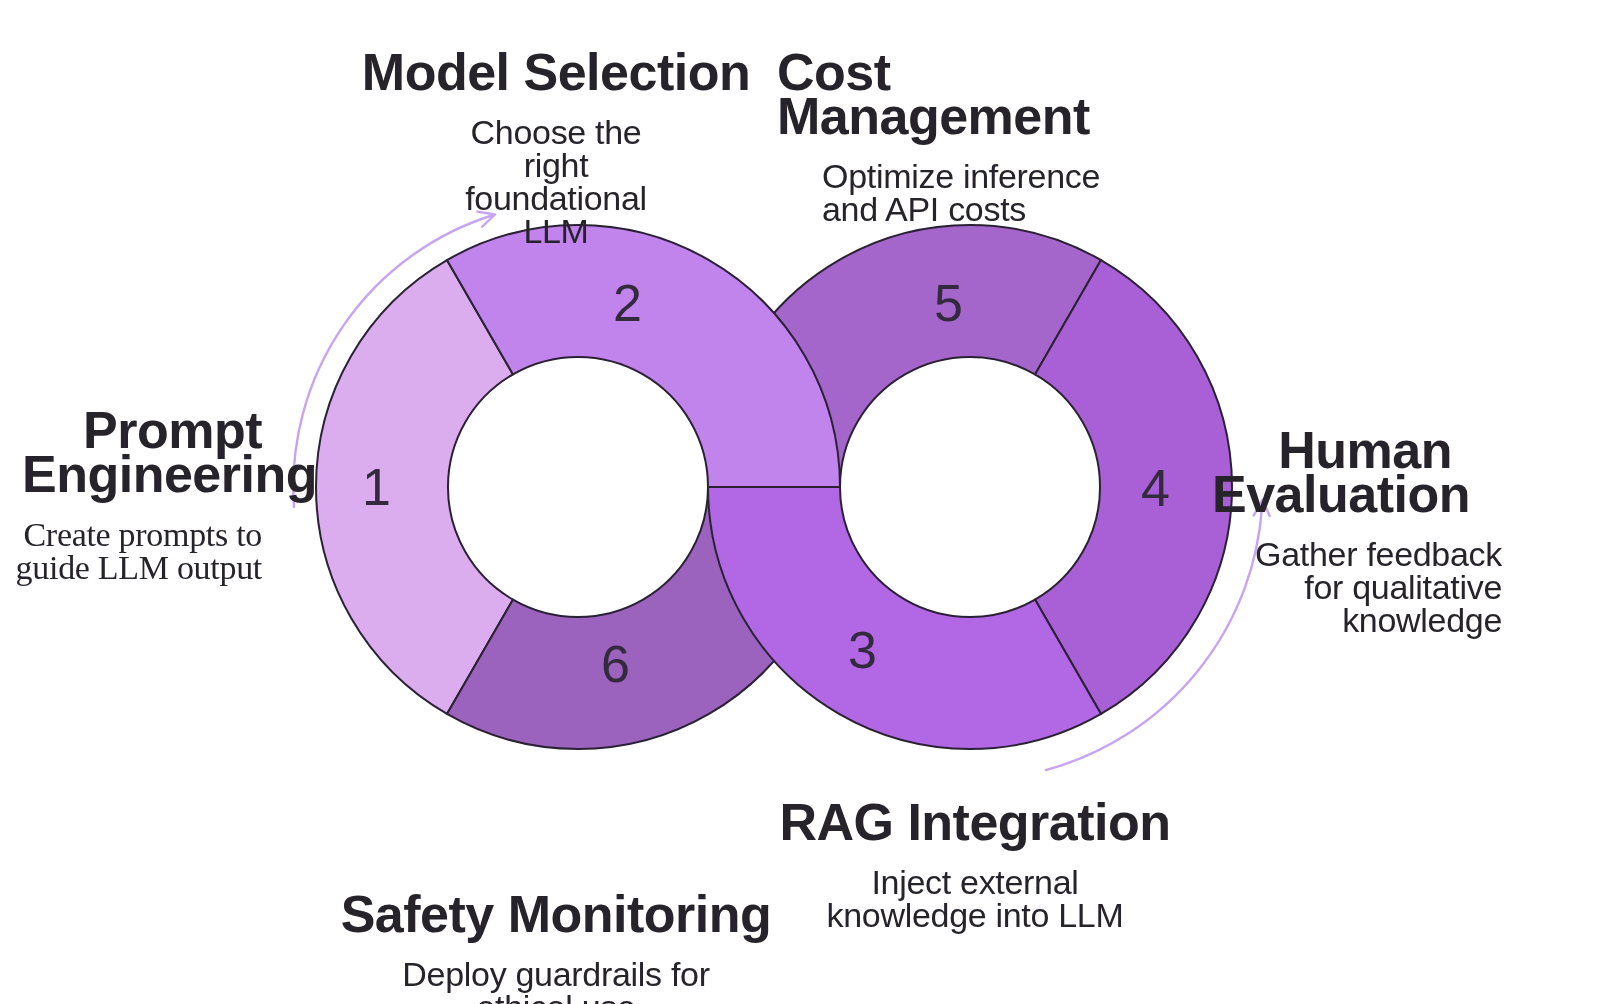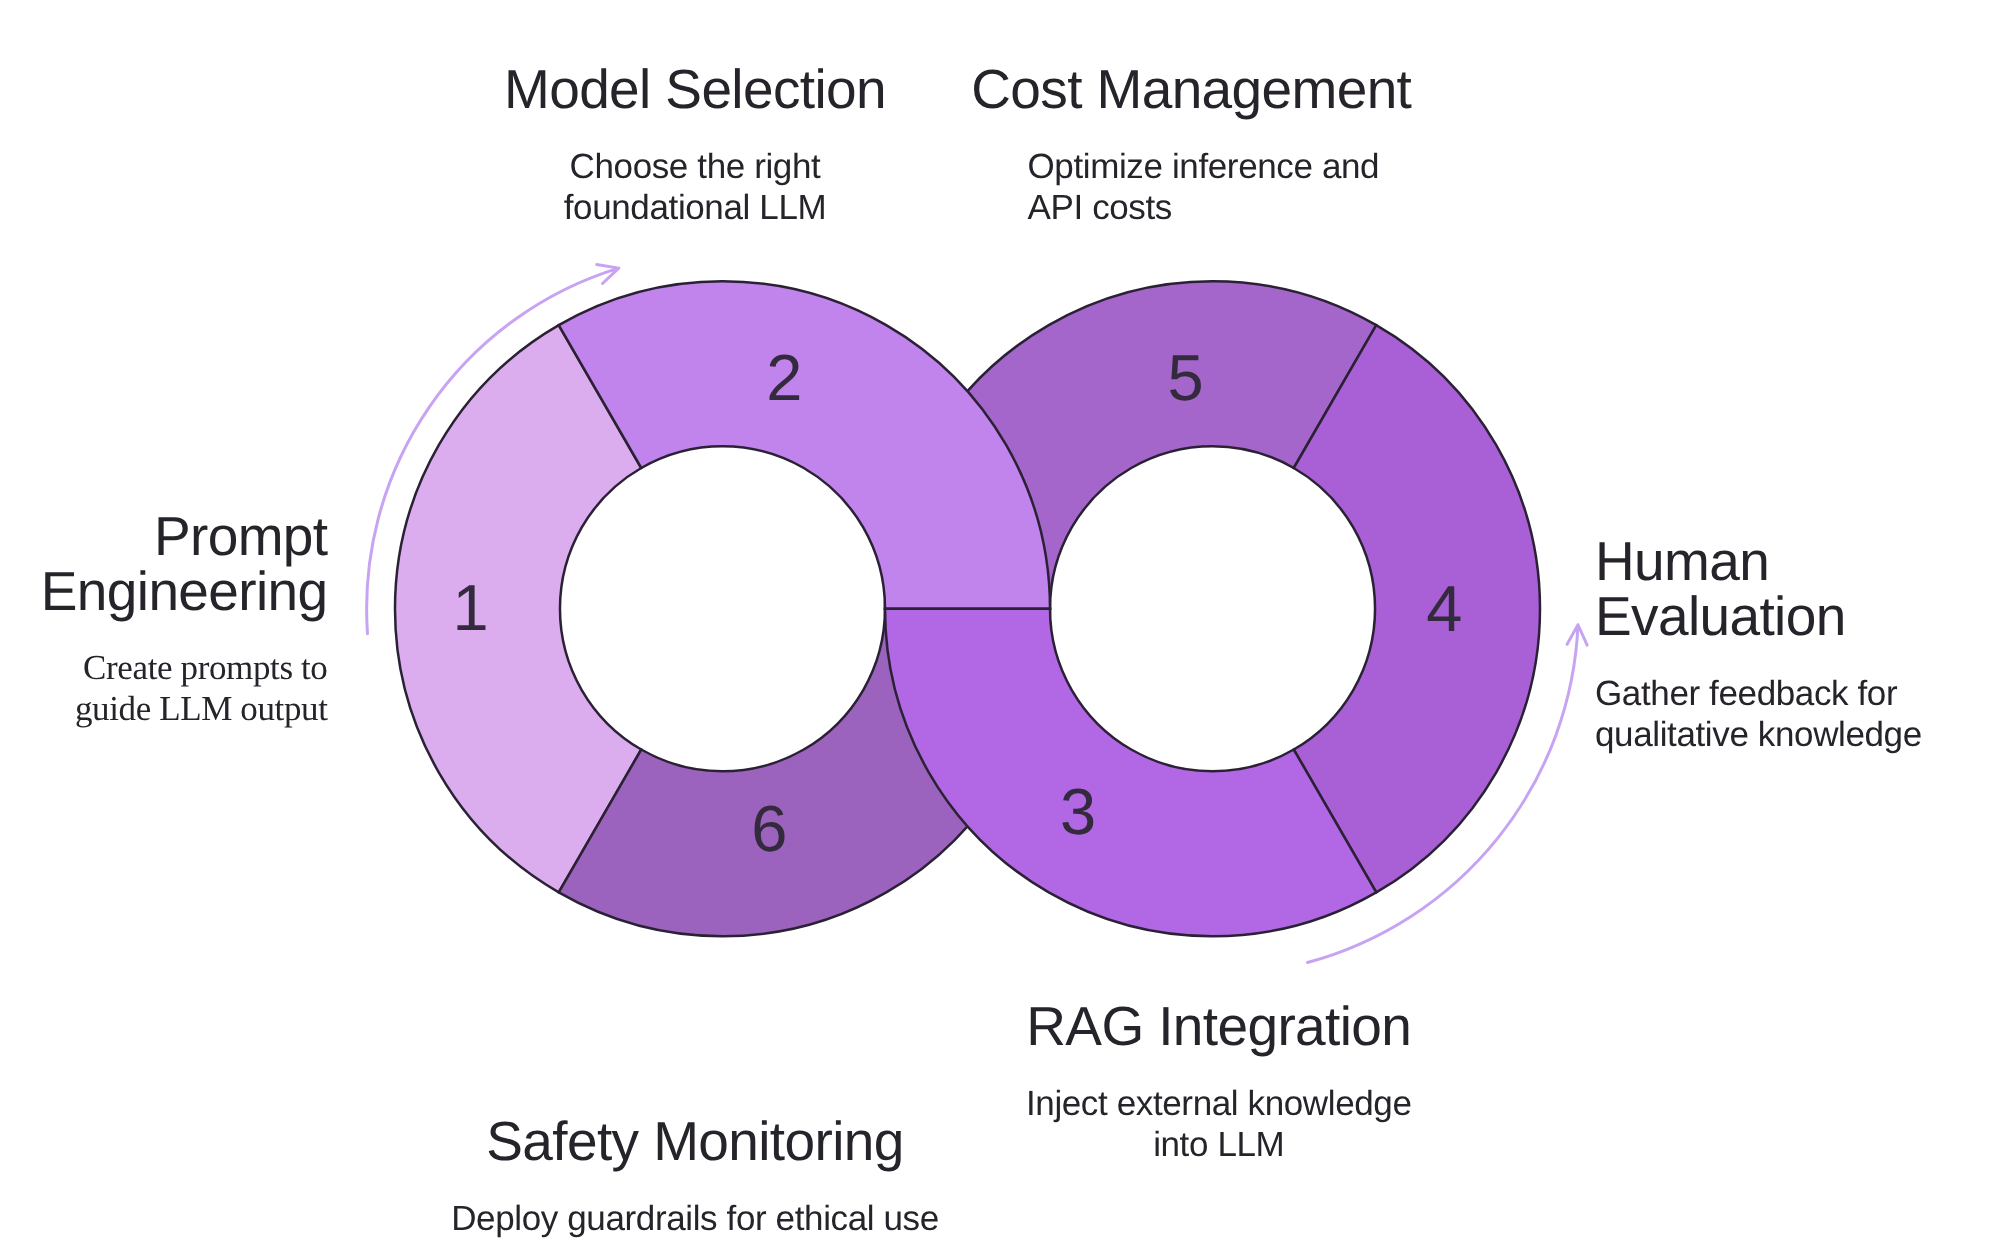--- a/index.html
+++ b/index.html
@@ -15,39 +15,39 @@
   .flow-arrow{fill:none;stroke-width:2.4;stroke-linecap:round;stroke-linejoin:round;}
   .seg-num{
     position:absolute;
     transform:translate(-50%,-50%);
     font-size:52px;
     color:#332b3d;
     letter-spacing:-1px;
   }
   .lbl{position:absolute;color:#26232a;}
   .lbl .title{
-    font-size:44px;
+    font-size:52px;
     line-height:44px;
     letter-spacing:-0.5px;
-    font-weight:400;
+    font-weight:700;
   }
   .lbl .subtitle{
-    font-size:28px;
+    font-size:34px;
     line-height:33px;
     margin-top:22px;
     letter-spacing:-0.3px;
   }
   .lbl-model{left:556px;top:50px;transform:translateX(-50%);width:400px;text-align:center;}
   .lbl-model .subtitle{width:240px;margin-left:auto;margin-right:auto;}
   .lbl-cost{left:977px;top:50px;transform:translateX(-50%);width:400px;text-align:left;}
   .lbl-cost .subtitle{width:310px;margin-left:auto;margin-right:auto;}
   .lbl-prompt{right:1338px;top:408px;width:300px;text-align:right;}
   .lbl-prompt .title{width:240px;margin-left:auto;text-align:right;}
   .lbl-prompt .subtitle{width:250px;margin-left:auto;font-family:Liberation Serif, serif;}
-  .lbl-human{left:1276px;top:428px;width:320px;text-align:left;}
+  .lbl-human{left:1212px;top:428px;width:320px;text-align:right;}
   .lbl-human .title{width:240px;}
   .lbl-human .subtitle{width:290px;}
   .lbl-safety{left:556px;top:848px;transform:translateX(-50%);width:460px;text-align:center;margin-top:44px;}
   .lbl-safety .subtitle{width:400px;margin-left:auto;margin-right:auto;}
   .lbl-rag{left:975px;top:800px;transform:translateX(-50%);width:460px;text-align:center;}
   .lbl-rag .subtitle{width:350px;margin-left:auto;margin-right:auto;}
 </style>
 </head>
 <body>
 

